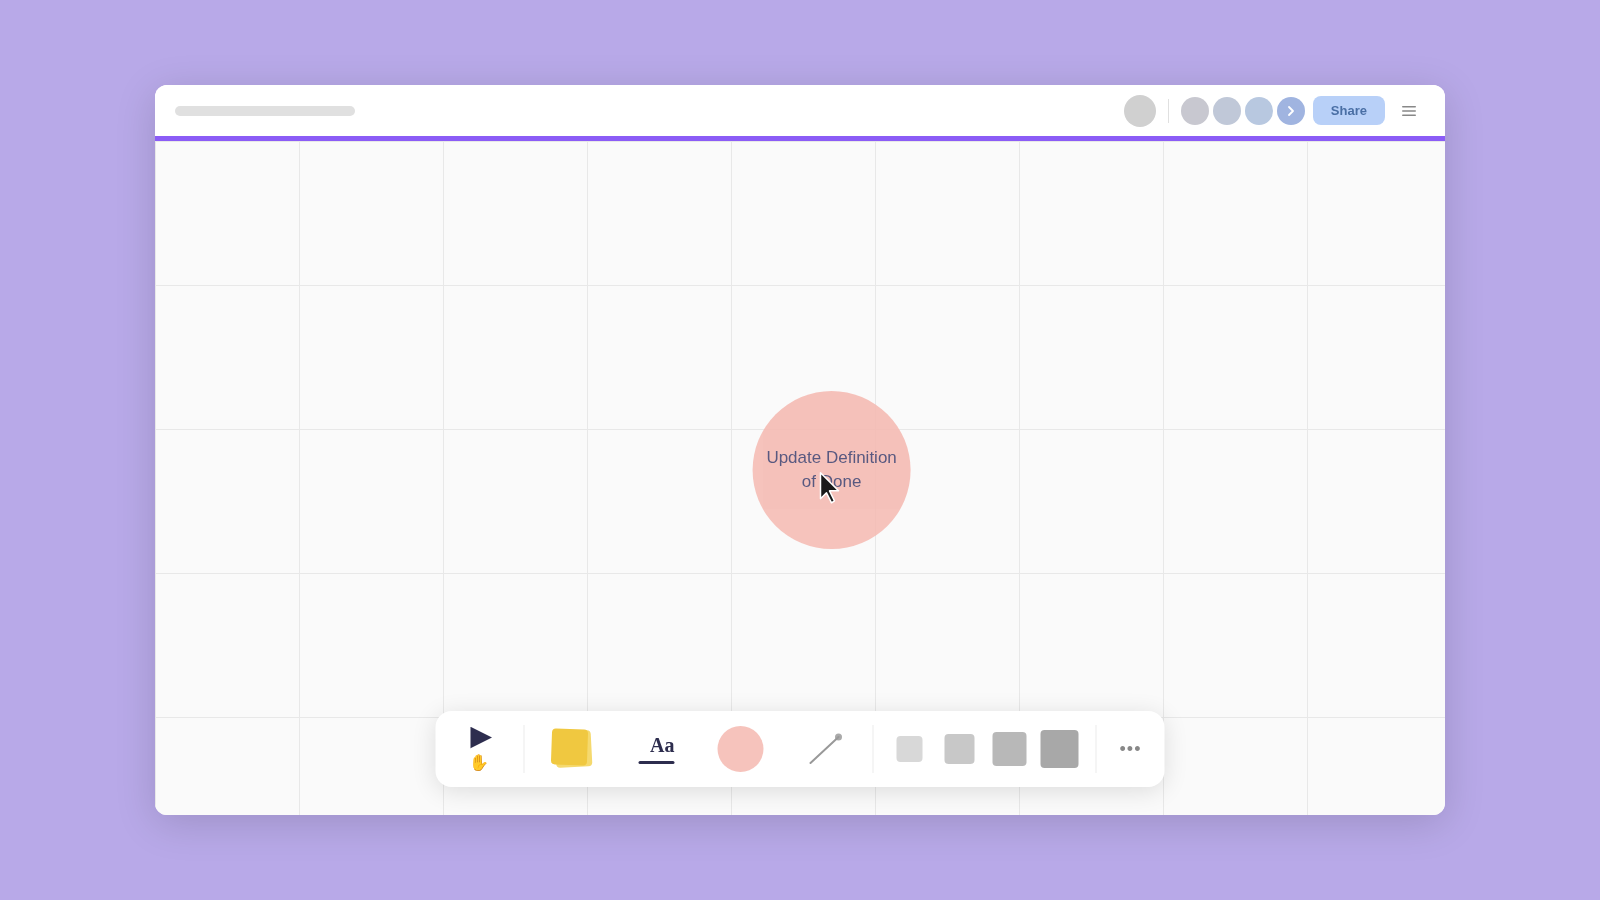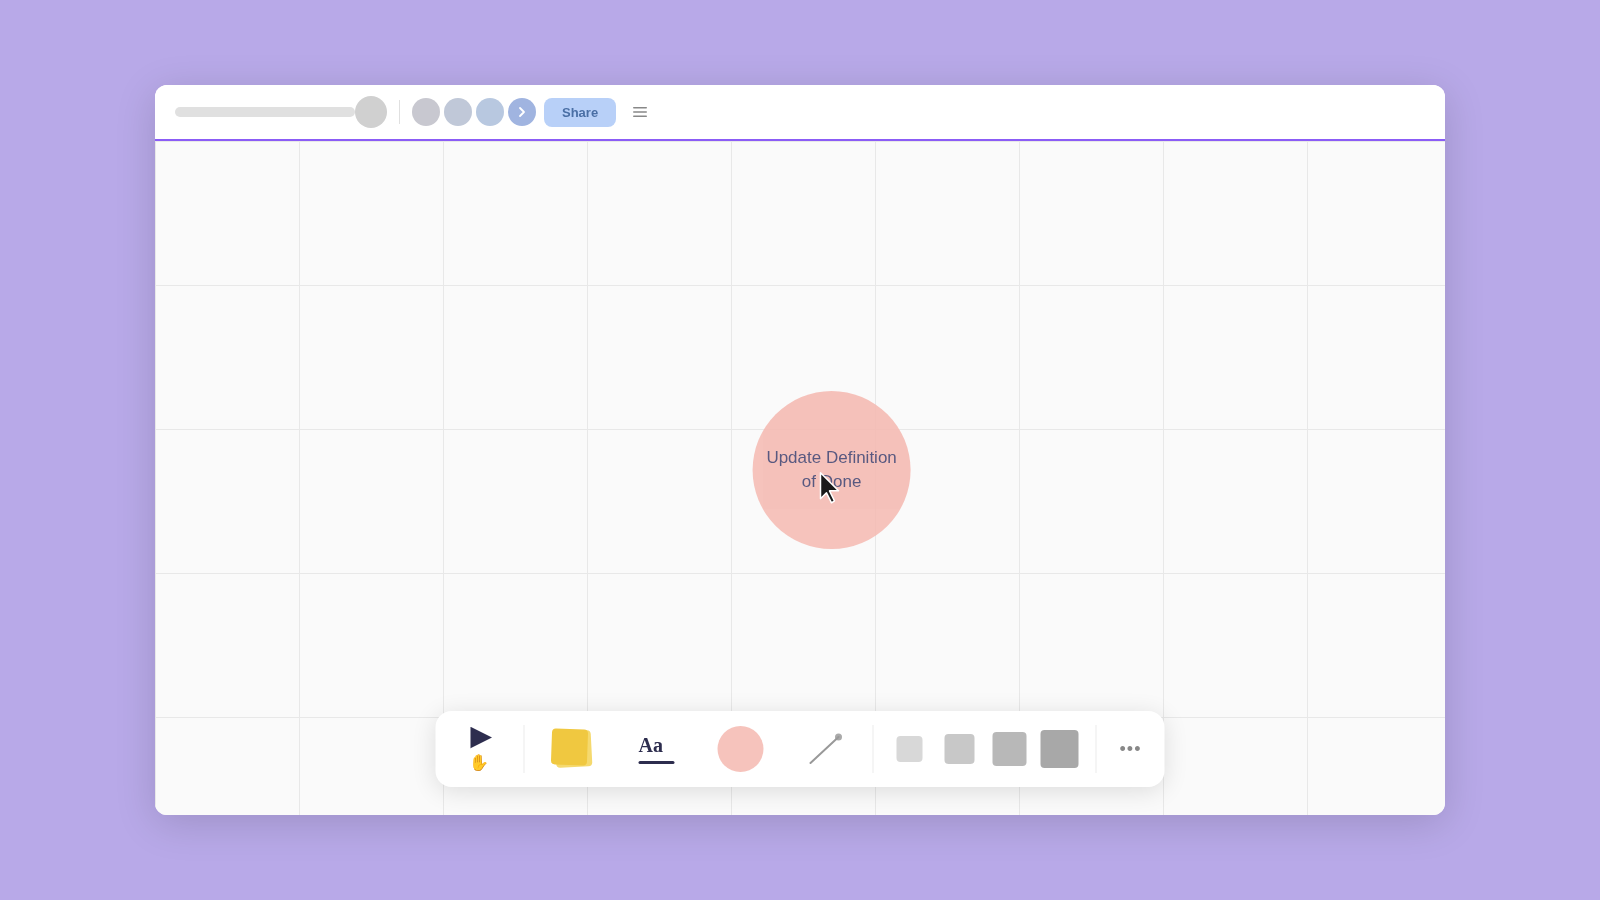--- a/index.html
+++ b/index.html
@@ -24,23 +24,24 @@
       display: flex;
       flex-direction: column;
       overflow: hidden;
       position: relative;
     }
 
     
     .toolbar {
       height: 56px;
       background: #ffffff;
-      border-bottom: 2px solid #8b5cf6;
-      display: flex;
-      align-items: center;
+      border-bottom: 5px solid #8b5cf6;
+      display: flex;
+      align-items: center;
+      justify-content: space-between;
       padding: 0 20px;
       flex-shrink: 0;
     }
 
     .toolbar-left {
       display: flex;
       align-items: center;
       gap: 12px;
     }
 
@@ -273,21 +274,21 @@
       border-radius: 4px;
       top: 2px;
       left: 4px;
       transform: rotate(2deg);
     }
 
     
     .text-tool-icon {
       display: flex;
       flex-direction: column;
-      align-items: flex-start;
+      align-items: flex-end;
       gap: 4px;
     }
 
     .text-tool-label {
       font-size: 20px;
       font-weight: 700;
       color: #2d2d4e;
       font-family: Georgia, serif;
     }
 

